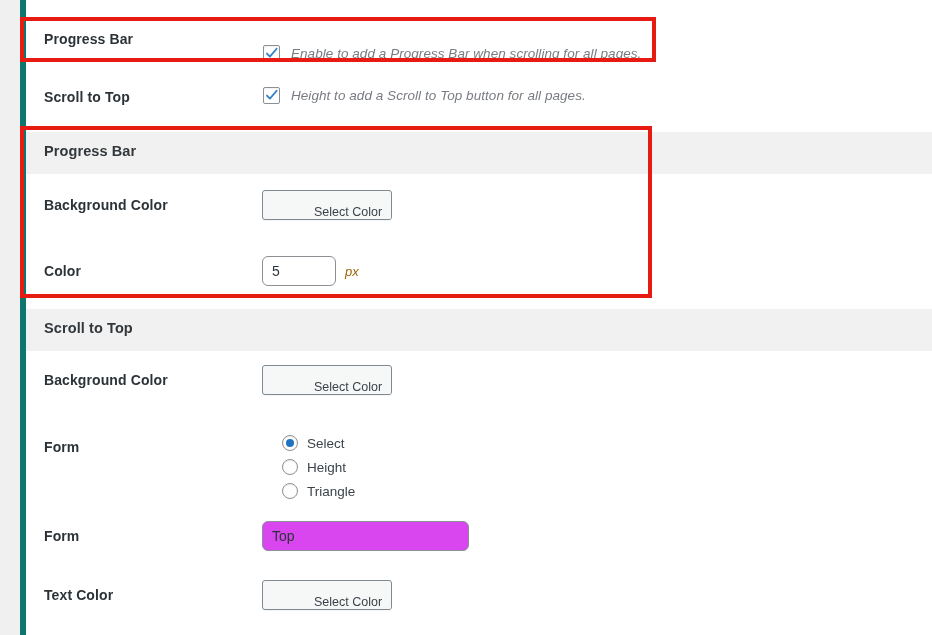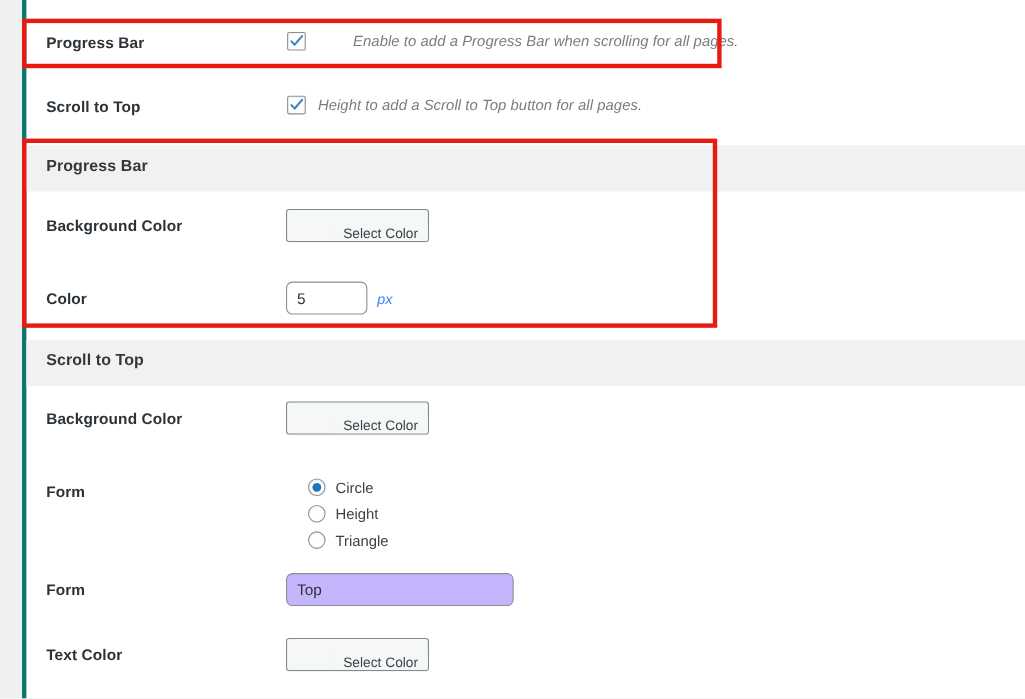--- a/index.html
+++ b/index.html
@@ -25,21 +25,21 @@
   }
 
   
   #panel {
     position: absolute;
     left: 20px;
     top: 0;
     width: 912px;
     height: 635px;
     background: #ffffff;
-    border-left: 4px solid #0f766e;
+    border-left: 6px solid #0f766e;
     box-sizing: border-box;
     padding-left: 24px;
   }
 
   
   .row {
     position: absolute;
     left: 0;
     width: 911px;
     box-sizing: border-box;
@@ -150,28 +150,28 @@
     font-size: 14px;
     color: #2c3338;
     padding: 0 9px;
     box-sizing: border-box;
     outline: none;
   }
   .unit {
     margin-left: 9px;
     font-size: 13px;
     font-style: italic;
-    color: #3b82f6;
+    color: #a16207;
   }
   .text-input {
     width: 207px;
     height: 30px;
     border: 1px solid #8c8f94;
     border-radius: 6px;
-    background: #c4b5fd;
+    background: #d946ef;
     font-family: "Liberation Sans", sans-serif;
     font-size: 14px;
     color: #2c3338;
     padding: 0 9px;
     box-sizing: border-box;
     outline: none;
   }
   .inline-flex {
     display: flex;
     align-items: center;
@@ -226,21 +226,21 @@
   }
 </style>
 </head>
 <body>
 
 <div id="page">
   <div id="panel">
 
     <div class="row" style="top:18px; height:44px;">
       <div class="row-label" style="top:13px;">Progress Bar</div>
-      <div class="cbwrap" style="left:237px; top:11px;gap:32px;">
+      <div class="cbwrap" style="left:237px; top:27px;">
         <span class="cbox">
           <svg viewBox="0 0 16 16" style="display: block;">
             <path d="M2.2 8.1 L5.6 11.6 L13.3 2.6" fill="none" stroke="#3582c4" stroke-width="2.1" stroke-linecap="round" stroke-linejoin="round"></path>
           </svg>
         </span>
         <span class="cb-desc">Enable to add a Progress Bar when scrolling for all pages.</span>
       </div>
     </div>
 
     <div class="row" style="top:76px; height:44px;">
@@ -289,21 +289,21 @@
           <span class="cb-label">Select Color</span>
         </div>
       </div>
     </div>
 
     <div class="row" style="top:429px; height:74px;">
       <div class="row-label" style="top:10px;">Form</div>
       <div class="radio-group" style="left:256px; top:5px;">
         <div class="radio-row">
           <span class="radio checked"></span>
-          <span class="radio-label">Circle</span>
+          <span class="radio-label">Select</span>
         </div>
         <div class="radio-row">
           <span class="radio"></span>
           <span class="radio-label">Height</span>
         </div>
         <div class="radio-row">
           <span class="radio"></span>
           <span class="radio-label">Triangle</span>
         </div>
       </div>

